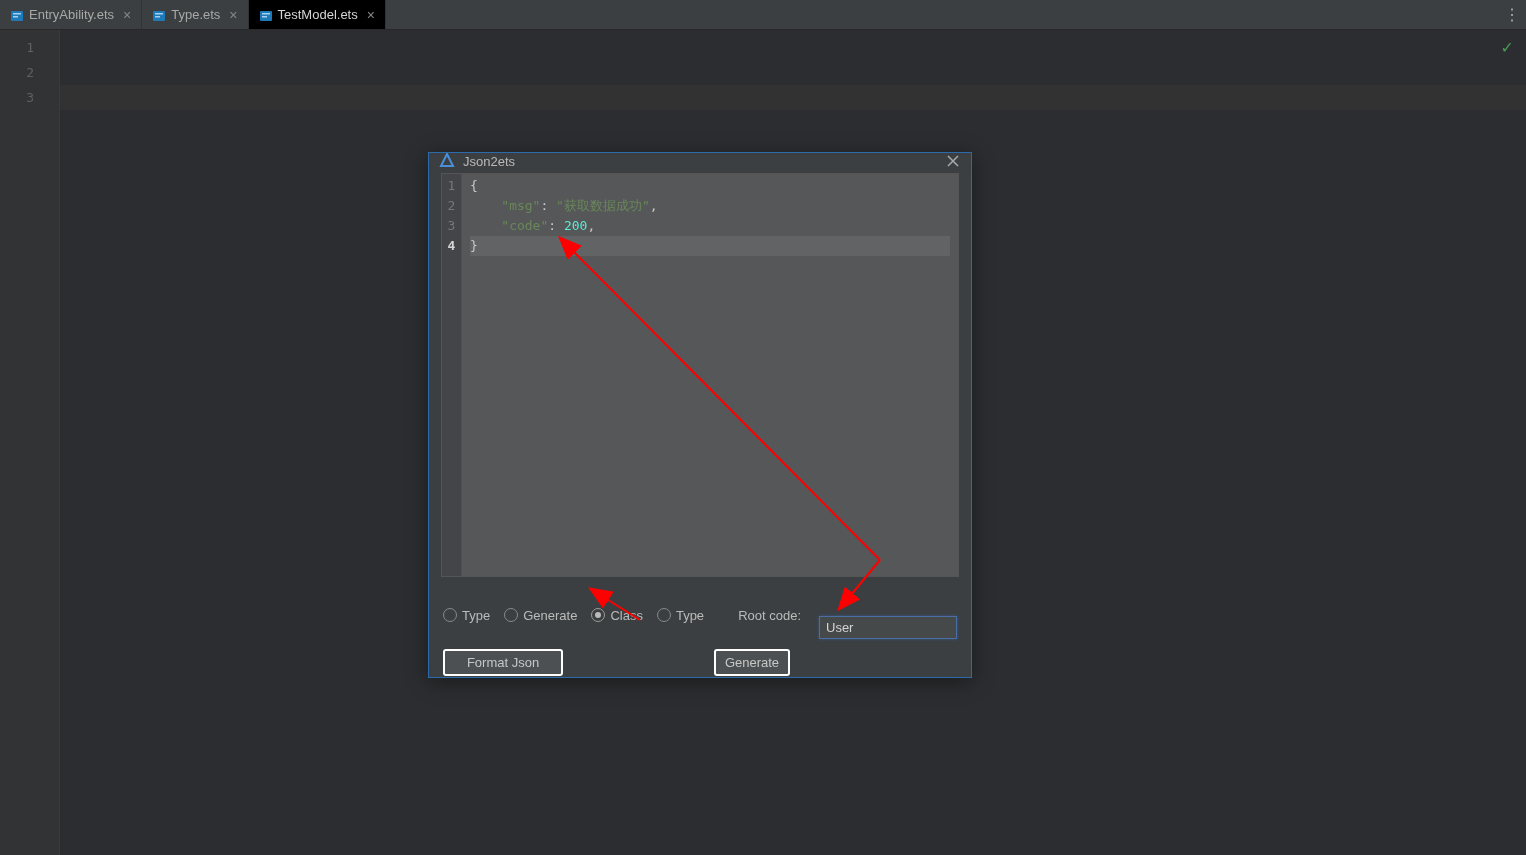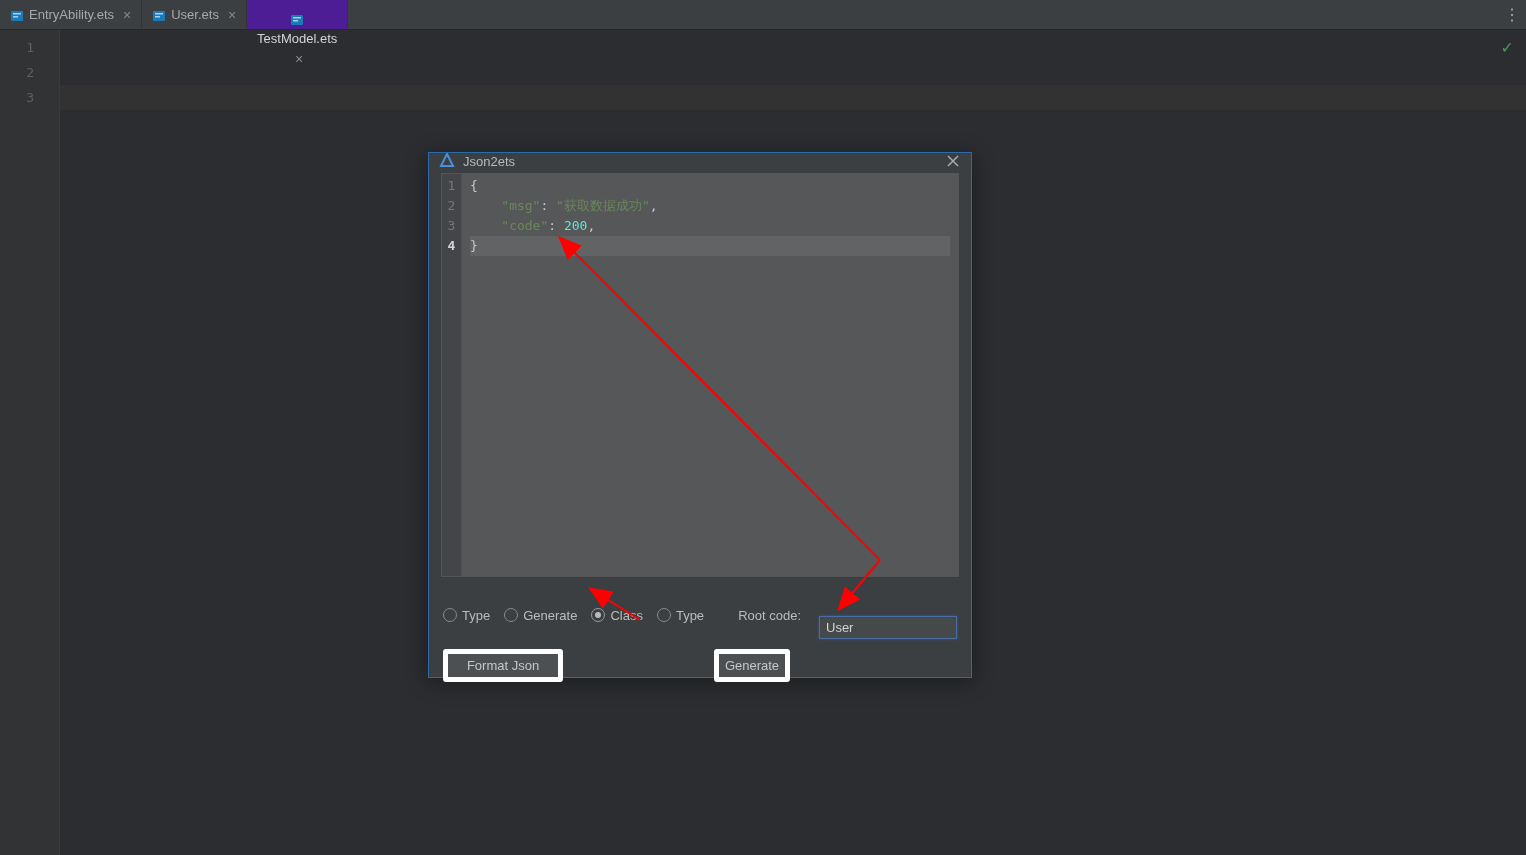--- a/index.html
+++ b/index.html
@@ -27,23 +27,22 @@
       align-items: center;
       gap: 5px;
       padding: 12px 10px;
       height: 100%;
       color: #a8a8a8;
       font-size: 13px;
       cursor: pointer;
       border-right: 1px solid #313335;
     }
     .tab.active {
-      background: #4c1d95;
+      background: #000000;
       color: #d4d4d4;
-      flex-direction: column;
     }
     .tab-icon {
       width: 14px; height: 14px;
       display: inline-flex; align-items: center; justify-content: center;
     }
     .tab-close {
       color: #888; font-size: 14px; margin-left: 4px;
     }
     .more-menu {
       position: absolute;
@@ -210,21 +209,21 @@
       margin-top: 25px;
     }
     
     .buttons-row {
       display: flex;
       gap: 80px;
       padding: 0 2px 14px 2px;
     }
     .dbtn {
       background: #4c5052;
-      border: 5px solid #ffffff;
+      border: 2px solid #ffffff;
       color: #c7c7c7;
       font-size: 13px;
       padding: 4px 0;
       width: 120px;
       cursor: pointer;
       text-align: center;
       border-radius: 3px;
     }
     .dbtn.generate { width: 76px; margin-left: 71px; }
     
@@ -249,21 +248,21 @@
     <span class="tab-close">×</span>
   </div>
   <div class="tab">
     <span class="tab-icon">
       <svg width="14" height="14">
           <rect x="1" y="3" width="12" height="10" fill="#1d7ab7" rx="1"></rect>
           <rect x="3" y="5" width="8" height="1.5" fill="#a5cff3"></rect>
           <rect x="3" y="8" width="5" height="1.5" fill="#a5cff3"></rect>
         </svg>
     </span>
-    <span>User.ets</span>
+    <span>Type.ets</span>
     <span class="tab-close">×</span>
   </div>
   <div class="tab active">
     <span class="tab-icon">
       <svg width="14" height="14">
           <rect x="1" y="3" width="12" height="10" fill="#1d7ab7" rx="1"></rect>
           <rect x="3" y="5" width="8" height="1.5" fill="#a5cff3"></rect>
           <rect x="3" y="8" width="5" height="1.5" fill="#a5cff3"></rect>
         </svg>
     </span>

